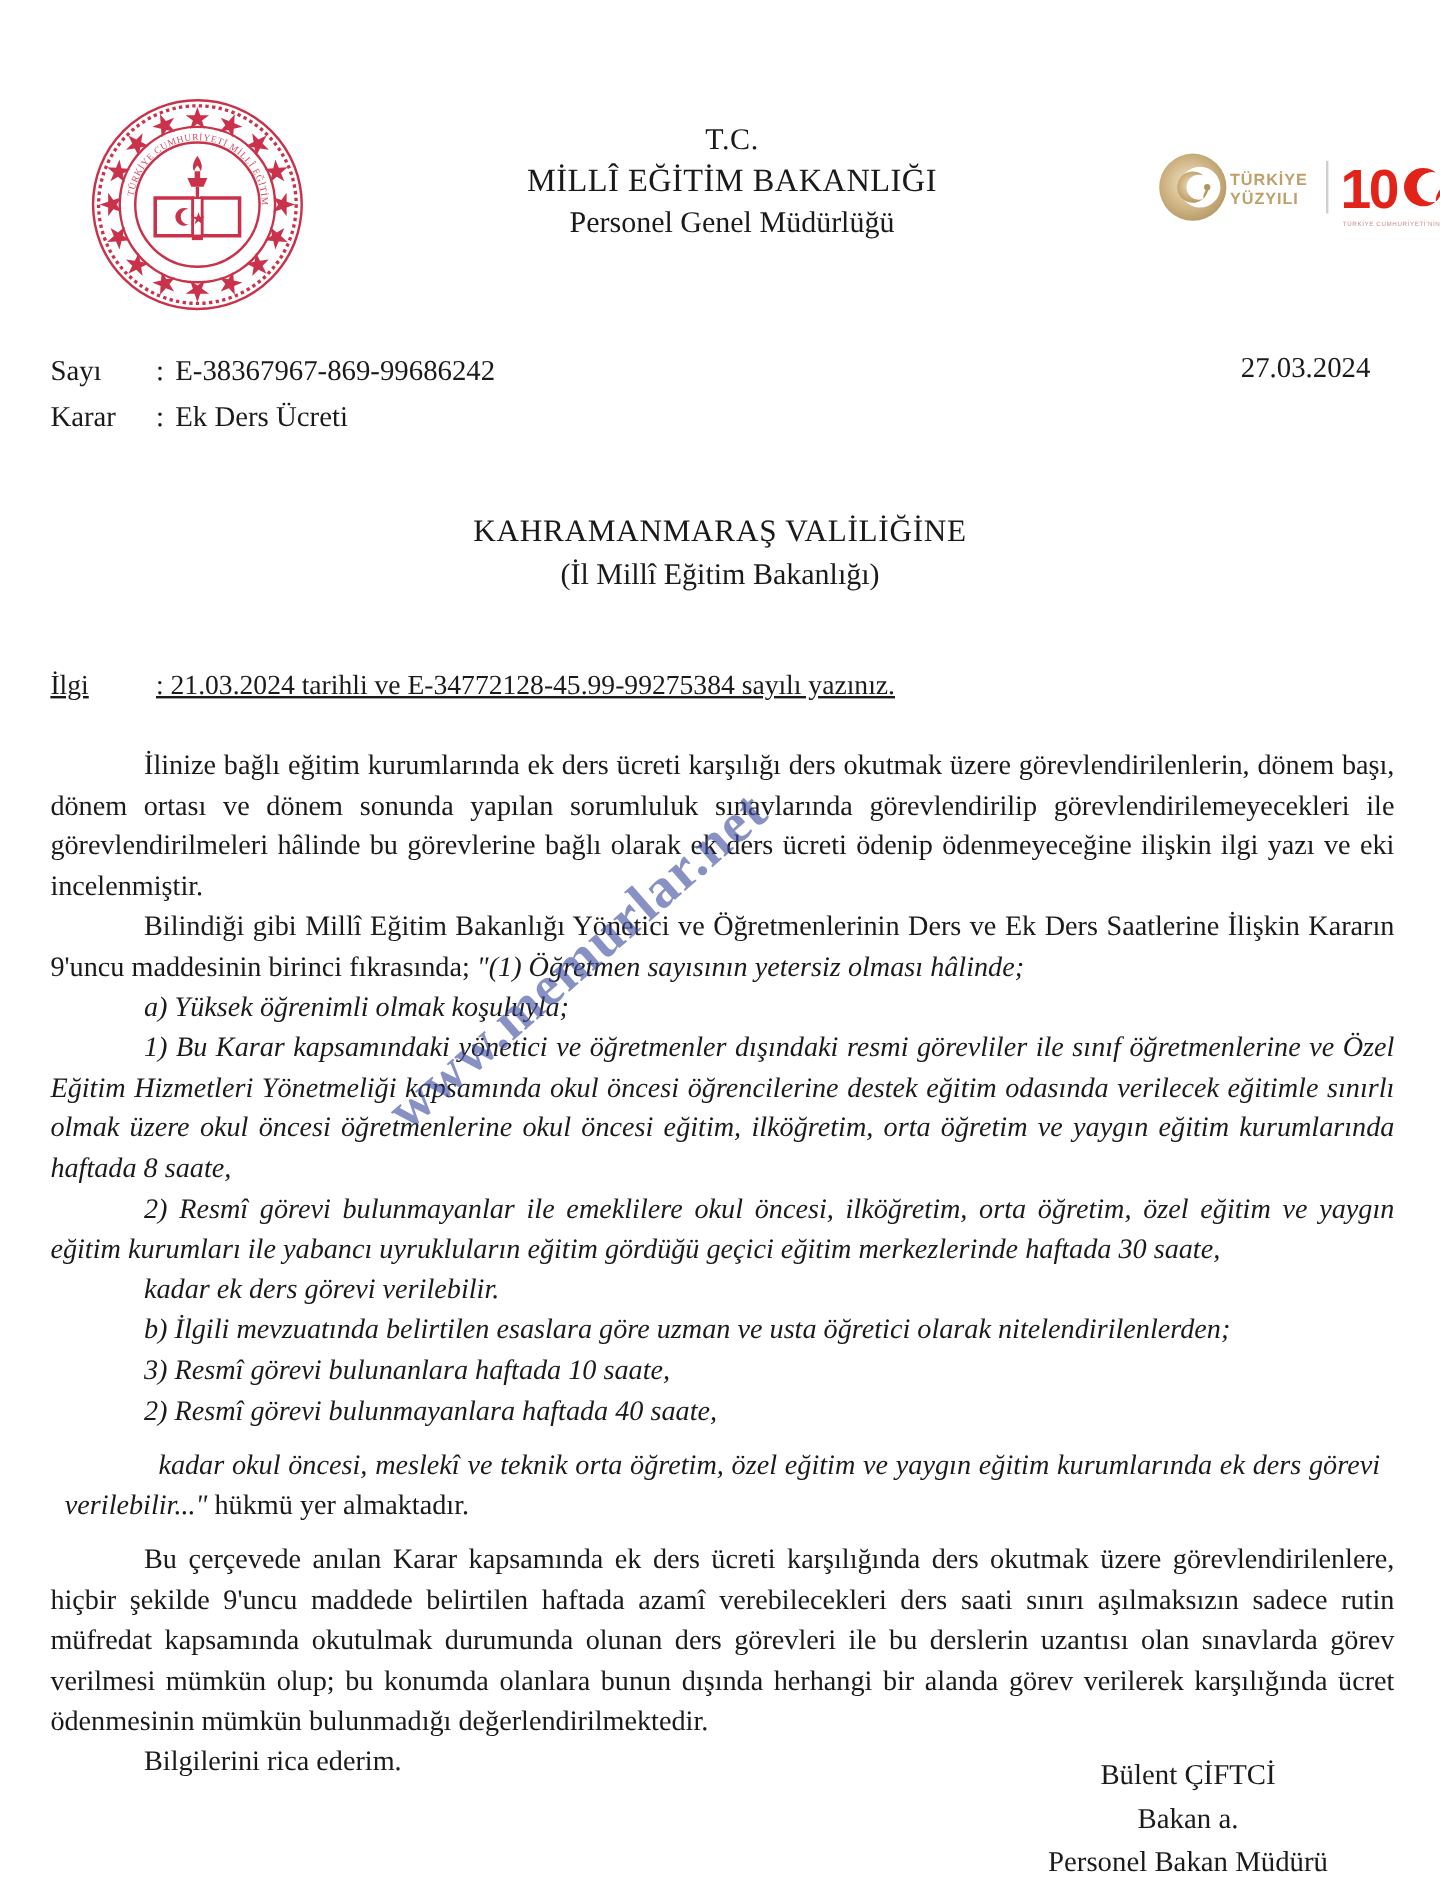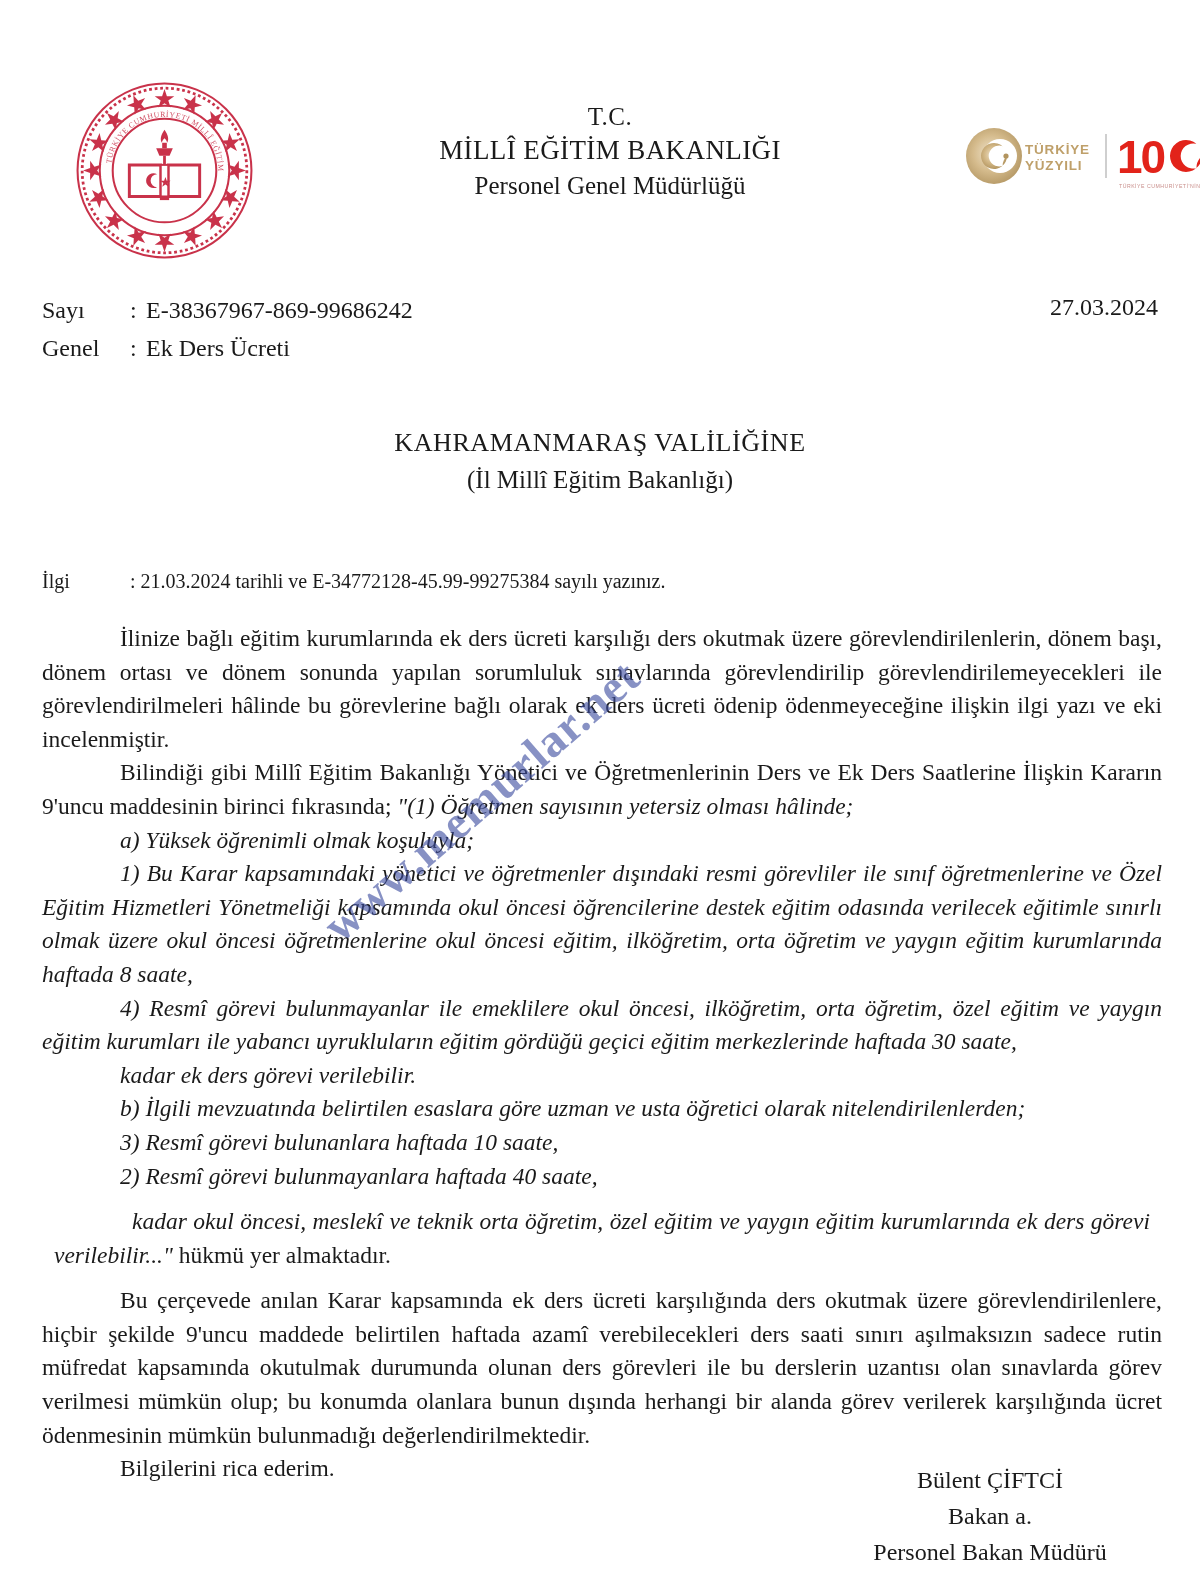--- a/index.html
+++ b/index.html
@@ -89,21 +89,21 @@
     font-size: 24px;
     line-height: 1.58;
   }
   .ref-row { display: flex; }
   .ref-label { width: 88px; }
   .ref-colon { width: 16px; }
   .ref-value { white-space: nowrap; }
 
   .doc-date {
     position: absolute;
-    right: 42px;
+    right: 58px;
     top: 294px;
     font-size: 24px;
   }
 
   
   .addressee {
     position: absolute;
     left: 0;
     top: 424px;
     width: 1200px;
@@ -116,23 +116,24 @@
     font-family: Liberation Serif, serif;
   }
   .addressee-sub {
     font-size: 25px;
   }
 
   
   .ilgi {
     position: absolute;
     left: 42px;
-    top: 570px;
-    font-size: 20px;
+    top: 558px;
+    font-size: 23px;
     display: flex;
+    text-decoration: underline;
   }
   .ilgi-label { width: 88px; }
   .ilgi-value { white-space: nowrap; }
 
   
   .body-text {
     position: absolute;
     left: 42px;
     top: 622px;
     width: 1120px;
@@ -307,21 +308,21 @@
     </div>
   </div>
 
   <div class="refblock">
     <div class="ref-row">
       <span class="ref-label">Sayı</span>
       <span class="ref-colon">:</span>
       <span class="ref-value">E-38367967-869-99686242</span>
     </div>
     <div class="ref-row">
-      <span class="ref-label">Genel</span>
+      <span class="ref-label">Karar</span>
       <span class="ref-colon">:</span>
       <span class="ref-value">Ek Ders Ücreti</span>
     </div>
   </div>
 
   <div class="doc-date">27.03.2024</div>
 
   <div class="addressee">
     <div class="addressee-main">KAHRAMANMARAŞ VALİLİĞİNE</div>
     <div class="addressee-sub">(İl Millî Eğitim Bakanlığı)</div>
@@ -333,21 +334,21 @@
   </div>
 
   <div class="body-text">
 
     <p class="para">İlinize bağlı eğitim kurumlarında ek ders ücreti karşılığı ders okutmak üzere görevlendirilenlerin, dönem başı, dönem ortası ve dönem sonunda yapılan sorumluluk sınavlarında görevlendirilip görevlendirilemeyecekleri ile görevlendirilmeleri hâlinde bu görevlerine bağlı olarak ek ders ücreti ödenip ödenmeyeceğine ilişkin ilgi yazı ve eki incelenmiştir.</p>
 
     <p class="para"><span>Bilindiği gibi Millî Eğitim Bakanlığı Yönetici ve Öğretmenlerinin Ders ve Ek Ders Saatlerine İlişkin Kararın 9'uncu maddesinin birinci fıkrasında; </span><span class="quoted">"(1) Öğretmen sayısının yetersiz olması hâlinde;</span></p>
 
     <p class="clause">a) Yüksek öğrenimli olmak koşuluyla;</p>
     <p class="clause">1) Bu Karar kapsamındaki yönetici ve öğretmenler dışındaki resmi görevliler ile sınıf öğretmenlerine ve Özel Eğitim Hizmetleri Yönetmeliği kapsamında okul öncesi öğrencilerine destek eğitim odasında verilecek eğitimle sınırlı olmak üzere okul öncesi öğretmenlerine okul öncesi eğitim, ilköğretim, orta öğretim ve yaygın eğitim kurumlarında haftada 8 saate,</p>
-    <p class="clause">4) Resmî görevi bulunmayanlar ile emeklilere okul öncesi, ilköğretim, orta öğretim, özel eğitim ve yaygın eğitim kurumları ile yabancı uyrukluların eğitim gördüğü geçici eğitim merkezlerinde haftada 30 saate,</p>
+    <p class="clause">2) Resmî görevi bulunmayanlar ile emeklilere okul öncesi, ilköğretim, orta öğretim, özel eğitim ve yaygın eğitim kurumları ile yabancı uyrukluların eğitim gördüğü geçici eğitim merkezlerinde haftada 30 saate,</p>
     <p class="clause">kadar ek ders görevi verilebilir.</p>
     <p class="clause">b) İlgili mevzuatında belirtilen esaslara göre uzman ve usta öğretici olarak nitelendirilenlerden;</p>
     <p class="clause">3) Resmî görevi bulunanlara haftada 10 saate,</p>
     <p class="clause">2) Resmî görevi bulunmayanlara haftada 40 saate,</p>
 
     <p class="closing"><span class="quoted">kadar okul öncesi, meslekî ve teknik orta öğretim, özel eğitim ve yaygın eğitim kurumlarında ek ders görevi</span> <span class="quoted">verilebilir..."</span><span> hükmü yer almaktadır.</span></p>
 
     <p class="para">Bu çerçevede anılan Karar kapsamında ek ders ücreti karşılığında ders okutmak üzere görevlendirilenlere, hiçbir şekilde 9'uncu maddede belirtilen haftada azamî verebilecekleri ders saati sınırı aşılmaksızın sadece rutin müfredat kapsamında okutulmak durumunda olunan ders görevleri ile bu derslerin uzantısı olan sınavlarda görev verilmesi mümkün olup; bu konumda olanlara bunun dışında herhangi bir alanda görev verilerek karşılığında ücret ödenmesinin mümkün bulunmadığı değerlendirilmektedir.</p>
 
     <p class="closing-short">Bilgilerini rica ederim.</p>

